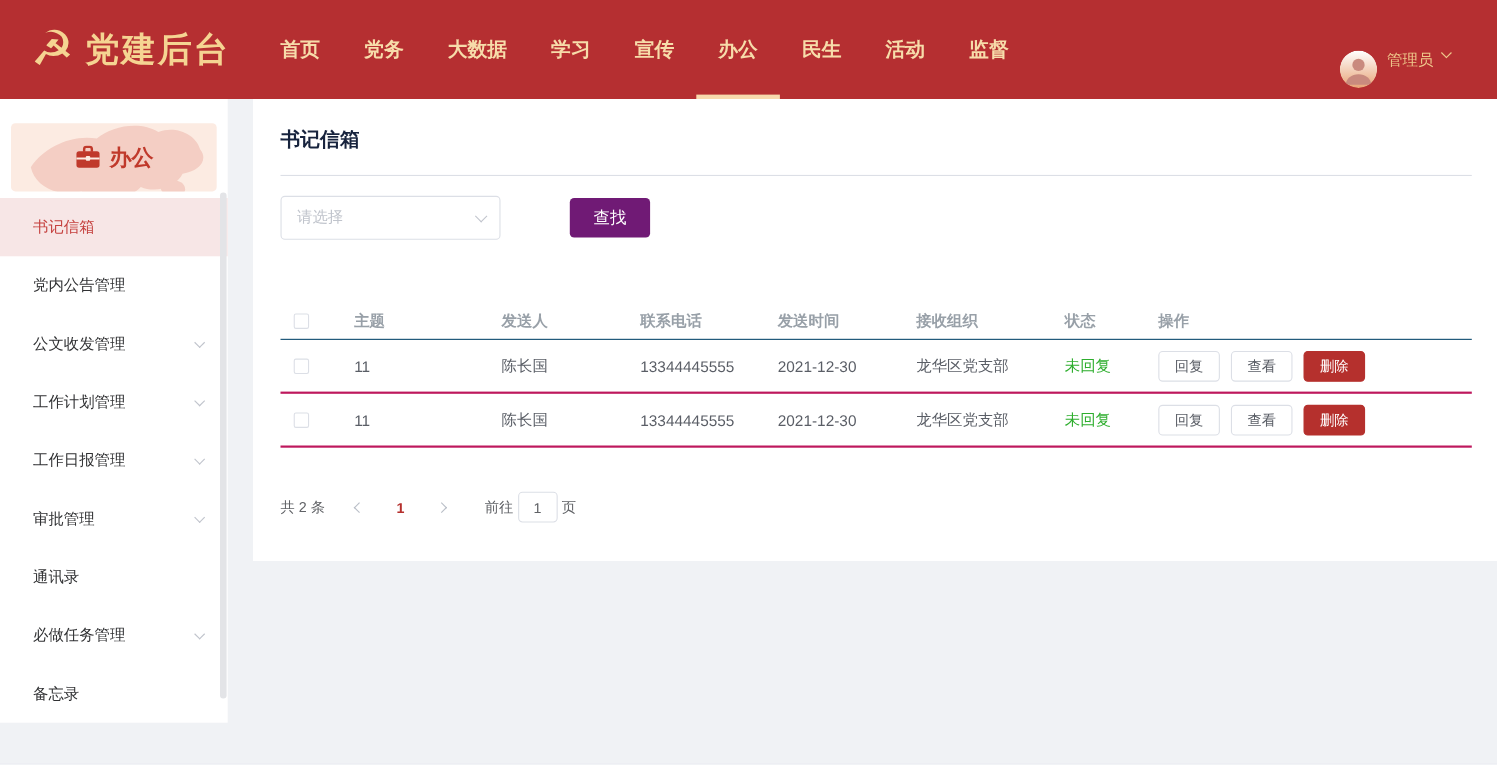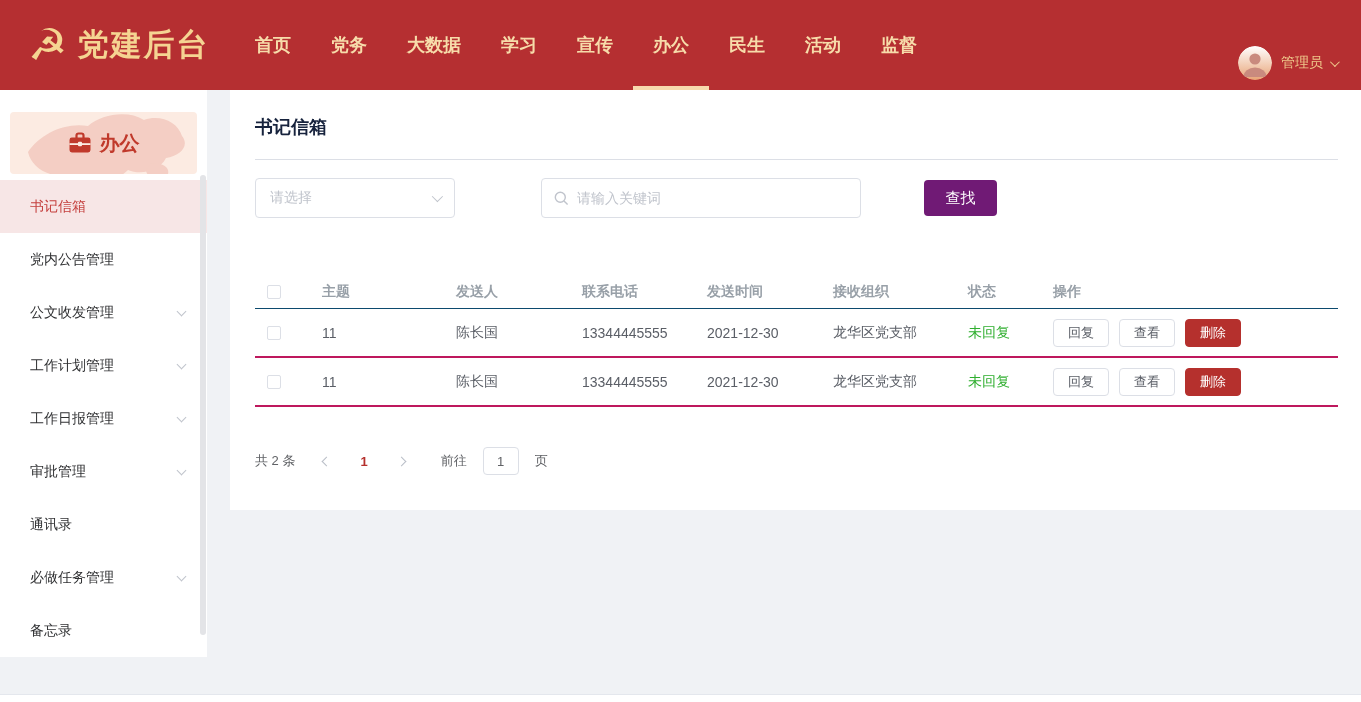--- a/index.html
+++ b/index.html
@@ -7,21 +7,21 @@
   body { font-family:"Liberation Sans","DejaVu Sans",sans-serif; background:#f0f2f5; position:relative; }
 
   
   .hd { height:90px; background:#b52f31; display:flex; align-items:center; position:relative; }
   .logo { display:flex; align-items:center; padding-left:28px; width:235px; flex:0 0 auto; }
   .emblem { font-size:44px; line-height:1; color:#f5d492; margin-right:10px; }
   .logo-text { font-size:31px; font-weight:bold; color:#f5d492; letter-spacing:2px; white-space:nowrap; }
   .nav { display:flex; height:100%; align-items:center; }
   .nav-item { position:relative; height:100%; display:flex; align-items:center; padding:0 20px; font-size:18px; font-weight:bold; color:#f7dcaa; cursor:pointer; text-decoration:none; white-space:nowrap; }
   .nav-item.active::after { content:""; position:absolute; left:0; right:0; bottom:0; height:4px; background:#f8d9ad; }
-  .user { margin-left:auto; display:flex; align-items:center; padding-right:24px; cursor:pointer;margin-top:36px; }
+  .user { margin-left:auto; display:flex; padding-right:44px; cursor:pointer;margin-top:36px; }
   .avatar { width:34px; height:34px; border-radius:50%; overflow:hidden; margin-right:9px; }
   .user-name { font-size:14px; color:#efc98c; margin-right:7px; }
   .chev { display:inline-block; width:7px; height:7px; border-right:1.5px solid #efc98c; border-bottom:1.5px solid #efc98c; transform:rotate(45deg) translateY(-2px); }
 
   
   .page-body { position:relative; height:612px; }
   .sidebar { position:absolute; left:0; top:0; width:207px; height:567px; background:#fff; }
   .side-card { position:relative; margin:22px 10px 6px 10px; height:62px; border-radius:4px; background:#fcebe2; display:flex; align-items:center; justify-content:center; overflow:hidden; }
   .side-card svg.map { position:absolute; left:0; top:-8px; width:187px; height:86px; opacity:.22; }
   .side-card .cardrow { position:relative; display:flex; align-items:center; gap:8px; }
@@ -60,21 +60,21 @@
   .btn-plain { min-width:56px; height:28px; padding:0 13px; background:#fff; border:1px solid #dcdfe6; border-radius:4px; font-size:13px; color:#5a5e66; cursor:pointer; font-family:Liberation Serif, serif; }
   .btn-danger { min-width:56px; height:28px; padding:0 13px; background:#b5302d; border:1px solid #b5302d; border-radius:4px; font-size:13px; color:#fff; cursor:pointer; font-family:inherit; }
 
   
   .pager { display:flex; align-items:center; margin-top:40px; font-size:13px; color:#606266; }
   .pager .total { margin-right:28px; }
   .pchev { width:7px; height:7px; border-right:1.5px solid #b9bec7; border-bottom:1.5px solid #b9bec7; display:inline-block; cursor:pointer; }
   .pchev.left { transform:rotate(135deg); }
   .pchev.right { transform:rotate(-45deg); }
   .pnum { margin:0 30px; color:#b5302d; font-weight:bold; cursor:pointer; }
-  .goto { margin-left:36px; display:flex; align-items:center; gap:16px; }
+  .goto { margin-left:36px; display:flex; align-items:center; gap:4px; }
   .goto input { width:36px; height:28px; border:1px solid #dcdfe6; border-radius:4px; text-align:center; font-size:13px; color:#606266; outline:none; font-family:inherit; }
 
   .footer-strip { position:absolute; left:0; bottom:0; width:100%; height:8px; background:#fff; border-top:1px solid #e4e7ed; }
 </style>
 </head>
 <body>
 
 <header class="hd">
   <div class="logo">
     <span class="emblem">☭</span>
@@ -167,27 +167,20 @@
 
   <main class="content">
     <h2 class="page-title">书记信箱</h2>
     <div class="title-divider"></div>
 
     <div class="filters">
       <div class="selectbox">
         <span class="ph">请选择</span>
         <span class="schev"></span>
       </div>
-      <div class="searchbox">
-        <svg width="15" height="15" viewBox="0 0 15 15">
-          <circle cx="6.3" cy="6.3" r="5" fill="none" stroke="#c0c4cc" stroke-width="1.4"></circle>
-          <line x1="10" y1="10" x2="13.6" y2="13.6" stroke="#c0c4cc" stroke-width="1.4"></line>
-        </svg>
-        <input type="text" placeholder="请输入关键词" style="">
-      </div>
       <button class="btn-primary">查找</button>
     </div>
 
     <div class="tbl">
       <div class="trow head">
         <div class="cell-check">
             <input type="checkbox" class="cb" style="">
           </div>
         <div class="th">主题</div>
         <div class="th">发送人</div>

